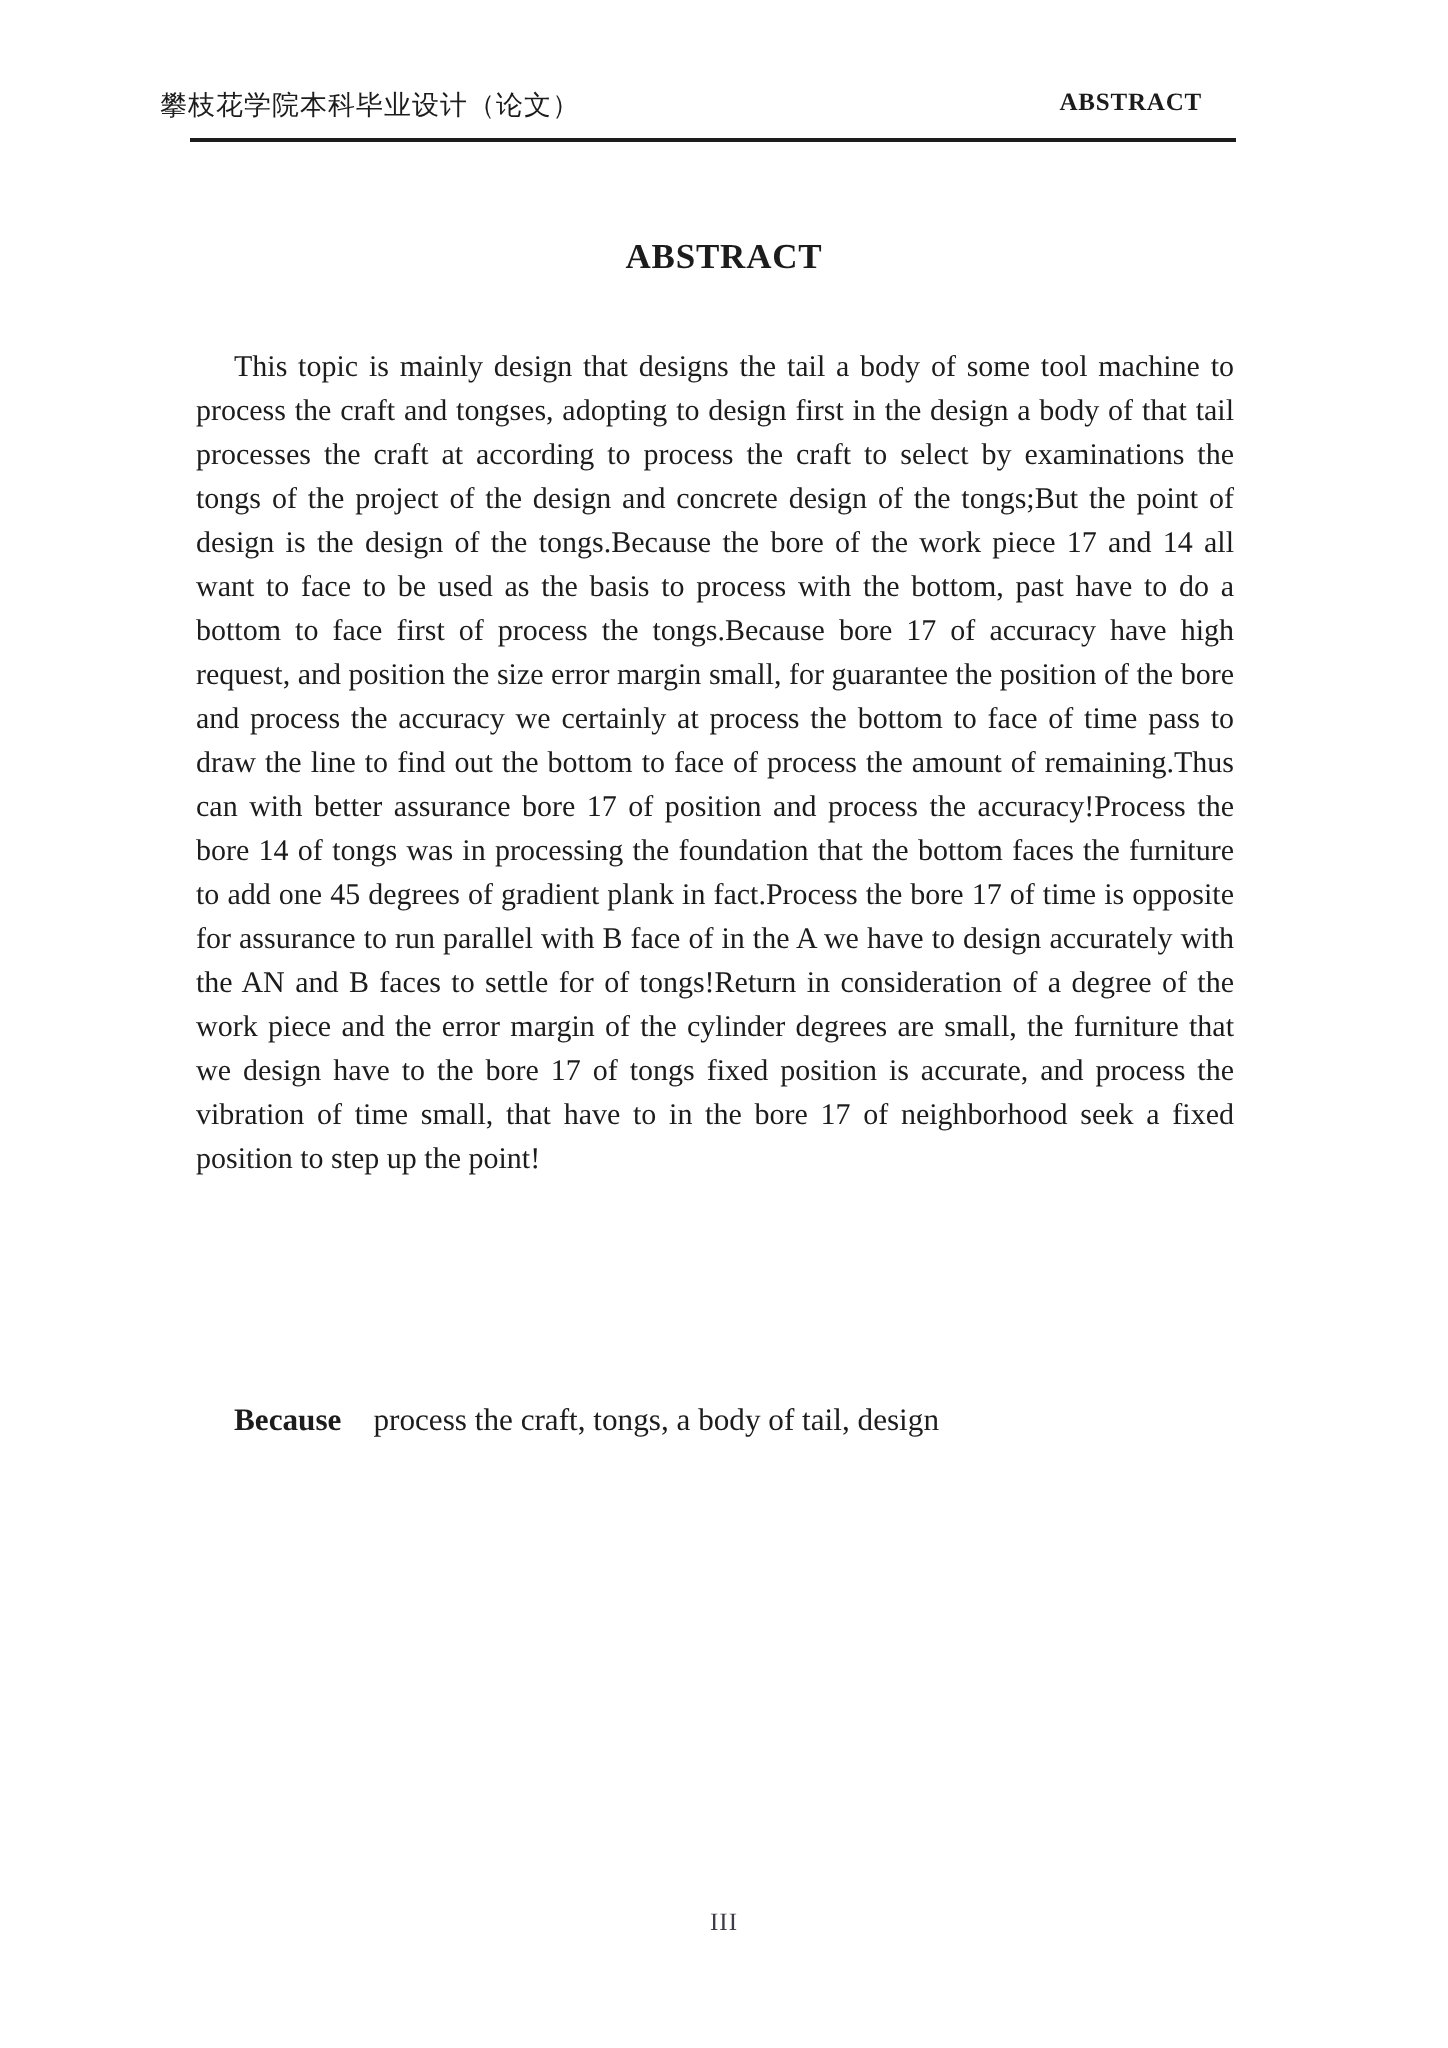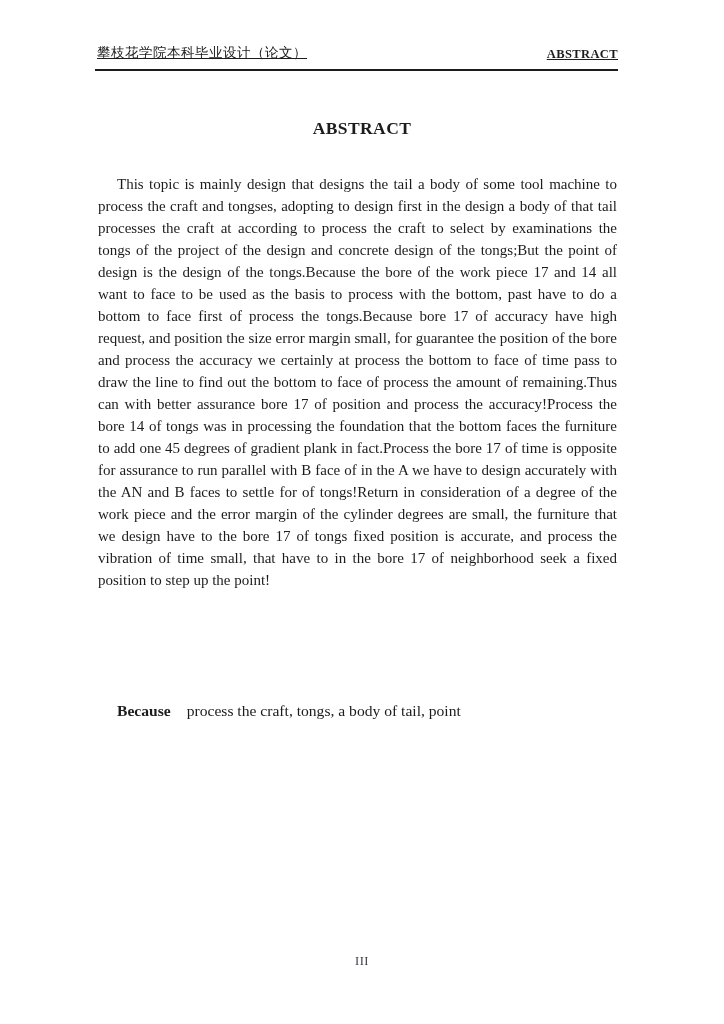--- a/index.html
+++ b/index.html
@@ -12,27 +12,26 @@
       width: 724px;
       height: 1024px;
       margin: 0 auto;
       background: #ffffff;
       font-family: "Liberation Serif", serif;
       color: #1c1c1c;
       overflow: hidden;
     }
     .header {
       position: absolute;
-      left: 97px;
+      left: 80px;
       top: 44px;
       width: 521px;
       display: flex;
       justify-content: space-between;
-      align-items: flex-end;
-      text-decoration: underline;
+      align-items: flex-start;
     }
     .header-left {
       font-size: 13.5px;
       letter-spacing: 0.5px;
       white-space: nowrap;
     }
     .header-right {
       font-size: 12.5px;
       font-weight: bold;
       letter-spacing: 0.4px;
@@ -101,18 +100,18 @@
     <span class="header-right">ABSTRACT</span>
   </div>
 
   <div class="header-divider"></div>
 
   <div class="doc-title">ABSTRACT</div>
 
   <div class="doc-body">This topic is mainly design that designs the tail a body of some tool machine to process the craft and tongses, adopting to design first in the design a body of that tail processes the craft at according to process the craft to select by examinations the tongs of the project of the design and concrete design of the tongs;But the point of design is the design of the tongs.Because the bore of the work piece 17 and 14 all want to face to be used as the basis to process with the bottom, past have to do a bottom to face first of process the tongs.Because bore 17 of accuracy have high request, and position the size error margin small, for guarantee the position of the bore and process the accuracy we certainly at process the bottom to face of time pass to draw the line to find out the bottom to face of process the amount of remaining.Thus can with better assurance bore 17 of position and process the accuracy!Process the bore 14 of tongs was in processing the foundation that the bottom faces the furniture to add one 45 degrees of gradient plank in fact.Process the bore 17 of time is opposite for assurance to run parallel with B face of in the A we have to design accurately with the AN and B faces to settle for of tongs!Return in consideration of a degree of the work piece and the error margin of the cylinder degrees are small, the furniture that we design have to the bore 17 of tongs fixed position is accurate, and process the vibration of time small, that have to in the bore 17 of neighborhood seek a fixed position to step up the point!</div>
 
   <div class="keyword-line">
-    <span class="keyword-label">Because</span><span class="keyword-value">process the craft, tongs, a body of tail, point</span>
+    <span class="keyword-label">Because</span><span class="keyword-value">process the craft, tongs, a body of tail, design</span>
   </div>
 
   <div class="page-number">III</div>
 
 </div>
 
 </body></html>

